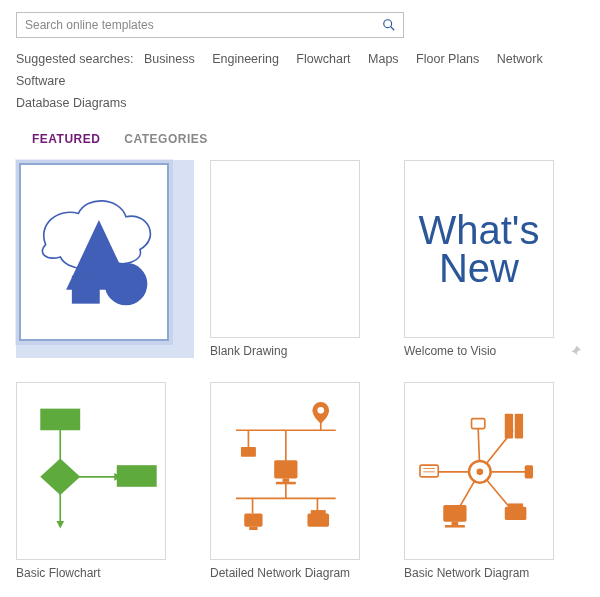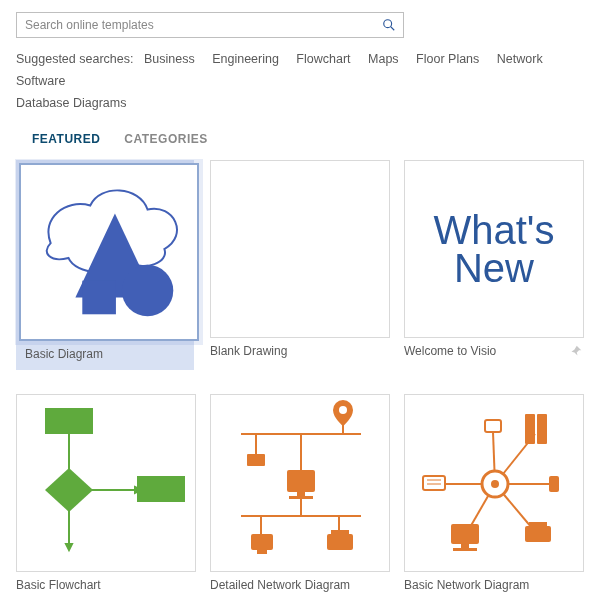--- a/index.html
+++ b/index.html
@@ -11,25 +11,25 @@
     .search-input::placeholder { color: #888; }
     .search-btn { width: 28px; display: flex; align-items: center; justify-content: center; cursor: pointer; }
     .search-btn svg { width: 14px; height: 14px; }
 
     .suggested { margin-top: 10px; font-size: 12.5px; color: #595959; line-height: 22px; }
     .suggested .label { margin-right: 7px; }
     .suggested .link { margin-right: 14px; cursor: pointer; margin-top: 16px; }
 
     .tabs { margin-top: 18px; font-size: 12px; letter-spacing: .5px; }
     .tabs span { margin-right: 20px; cursor: pointer; color: #888; font-weight: bold; }
-    .tabs .active { color: #0c4a6e; font-weight: 600; padding-left: 16px; }
+    .tabs .active { color: #701a75; font-weight: 600; padding-left: 16px; }
 
     .grid { margin-top: 14px; display: grid; grid-template-columns: repeat(3, 178px); column-gap: 16px; row-gap: 24px; }
     .tile { }
-    .thumb { width: 180px; height: 178px; border: 1px solid #d9d9d9; background: #fff; display:flex; align-items:center; justify-content:center; position:relative; overflow:hidden; }
+    .thumb { width: 150px; height: 178px; border: 1px solid #d9d9d9; background: #fff; display:flex; align-items:center; justify-content:center; position:relative; overflow:hidden; }
     .tile .caption { font-size: 12px; color: #595959; margin-top: 6px; display:flex; justify-content:space-between; align-items:center; }
     .tile.selected .thumb { border: 2px solid #8fa8d1; box-shadow: 0 0 0 4px rgba(120,150,210,.18); }
     .tile.selected .sel-wrap { padding: 3px;}
     .sel-wrap { display:inline-block; }
     .tile.selected { background: #d8e1f3; padding-bottom:6px; }
     .tile.selected .caption { padding: 0 6px; }
 
     .pin { width:12px; height:12px; opacity:.4; }
 
     .whatsnew { color:#2b579a; font-family: "Segoe UI Light", "Segoe UI", sans-serif; font-weight:300; font-size:40px; line-height:.95; text-align:center; }
@@ -71,23 +71,20 @@
 
     <div class="tile selected">
       <div class="sel-wrap">
       <div class="thumb">
         <svg viewBox="0 0 178 178" width="178" height="178">
           <path d="M30 80 C20 55 45 35 70 42 C80 20 120 22 128 46 C155 40 170 72 145 86 C150 100 125 108 110 100 C95 115 55 112 48 95 C30 100 20 90 30 80 Z" fill="#fff" stroke="#415fb6" stroke-width="2"></path>
           <polygon points="95,50 135,135 55,135" fill="#415fb6"></polygon>
           <circle cx="128" cy="128" r="26" fill="#415fb6"></circle>
           <rect x="62" y="118" width="34" height="34" fill="#415fb6"></rect>
         </svg>
-      </div>
-      <div class="caption">
-        <span>Basic Diagram</span>
       </div>
       </div>
     </div>
 
     <div class="tile">
       <div class="thumb"></div>
       <div class="caption">
         <span>Blank Drawing</span>
       </div>
     </div>

